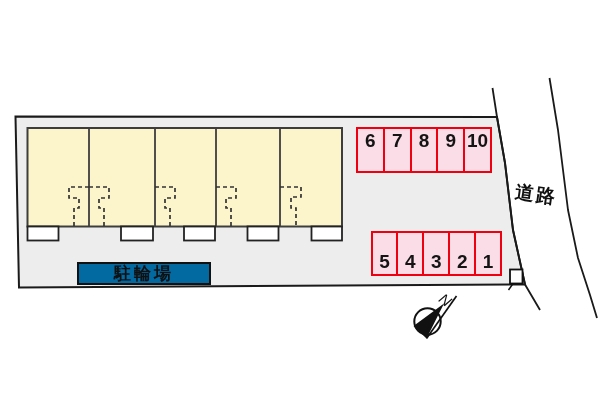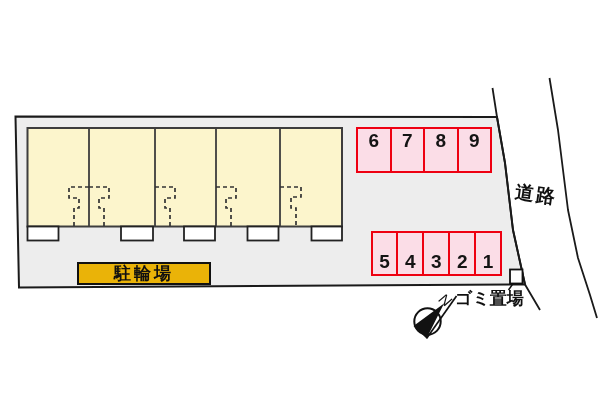--- a/index.html
+++ b/index.html
@@ -21,21 +21,21 @@
   .stall:last-child{border-right:none;}
   .row-top .stall{align-items:flex-start;padding-top:2px;}
   .row-bottom .stall{align-items:flex-end;padding-bottom:2px;}
   
   .label{position:absolute;color:#101010;font-weight:bold;white-space:nowrap;}
   .label-parking{left:387px;top:189px;width:80px;text-align:center;font-size:20px;}
   .label-road{left:517px;top:179px;font-size:19px;transform:rotate(8deg);transform-origin:left top;letter-spacing:2px;}
   .label-garbage{left:455px;top:287px;font-size:17px;}
   .bike-box{
     position:absolute;left:77px;top:262px;width:134px;height:23px;
-    background:#eab308;border:2px solid #111;box-sizing:border-box;
+    background:#0369a1;border:2px solid #111;box-sizing:border-box;
     display:flex;align-items:center;justify-content:center;
     font-size:17px;font-weight:bold;color:#101010;letter-spacing:3px;
   }
 </style>
 </head>
 <body>
 
 <div class="canvas">
 
   <svg class="scene" viewBox="0 0 600 400">
@@ -78,29 +78,29 @@
       <polygon points="426.5,338.5 413.5,326 444,303.5" fill="#111"></polygon>
       <text transform="translate(442,304) rotate(38)" text-anchor="middle" font-size="15" font-style="italic" fill="#111">N</text>
     </g>
   </svg>
 
   <div class="stall-row row-top" style="left:356px;top:127px;width:136px;height:46px;">
     <div class="stall">6</div>
     <div class="stall">7</div>
     <div class="stall">8</div>
     <div class="stall">9</div>
+    <div class="stall">10</div>
   </div>
 
   <div class="stall-row row-bottom" style="left:370.5px;top:230.5px;width:131.5px;height:45.5px;">
     <div class="stall">5</div>
     <div class="stall">4</div>
     <div class="stall">3</div>
     <div class="stall">2</div>
     <div class="stall">1</div>
   </div>
 
   <div class="label label-road">道路</div>
-  <div class="label label-garbage">ゴミ置場</div>
   <div class="bike-box">
     <span>駐輪場</span>
   </div>
 
 </div>
 
 </body></html>

